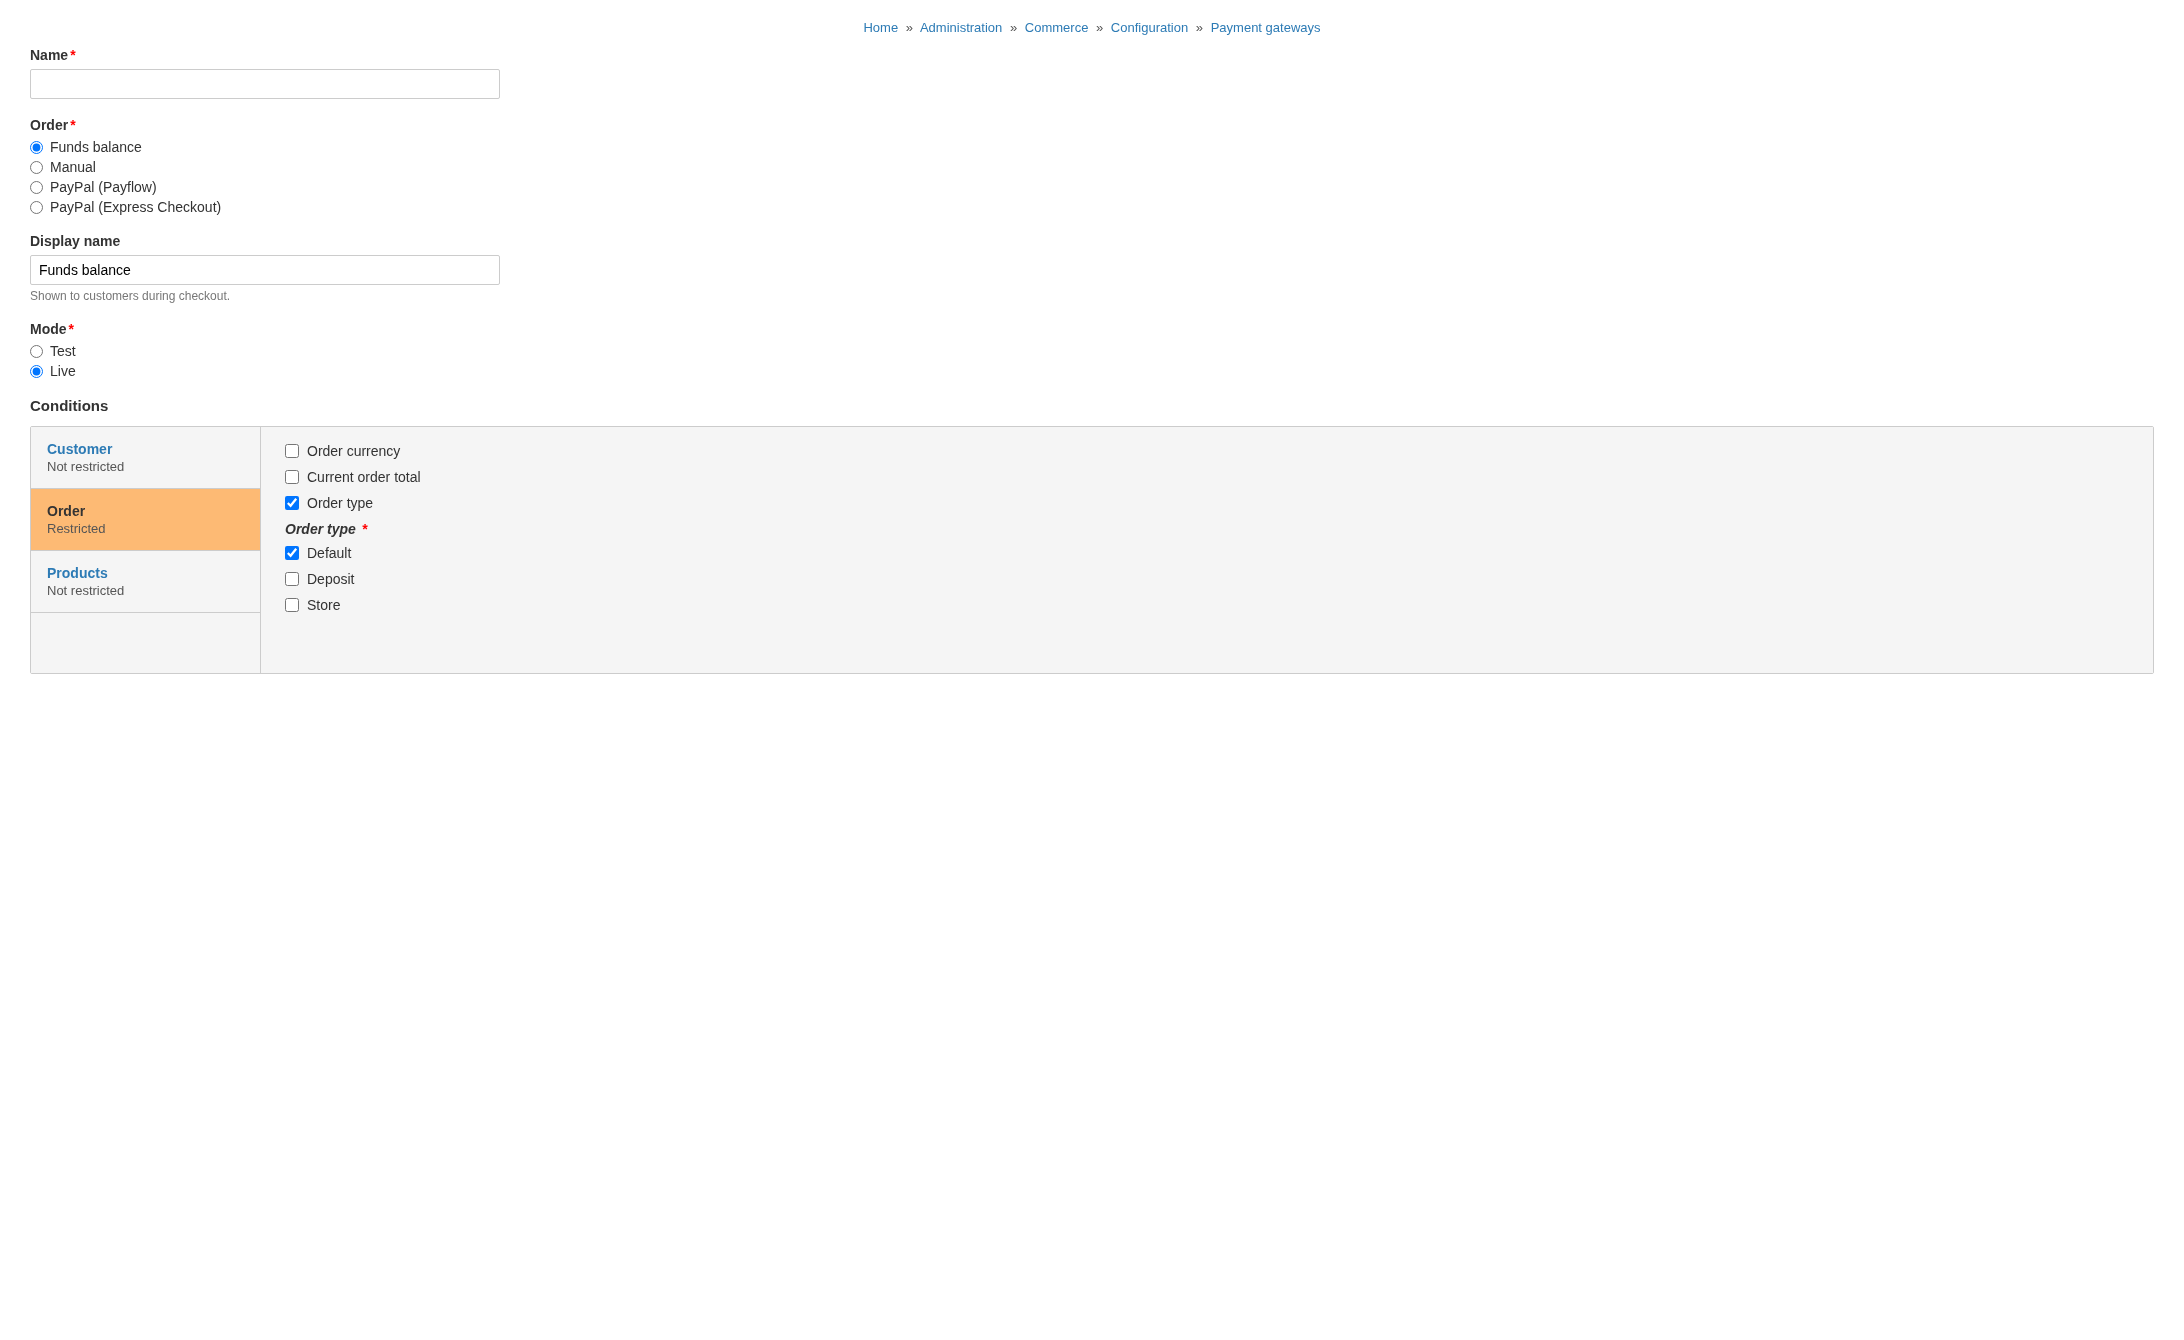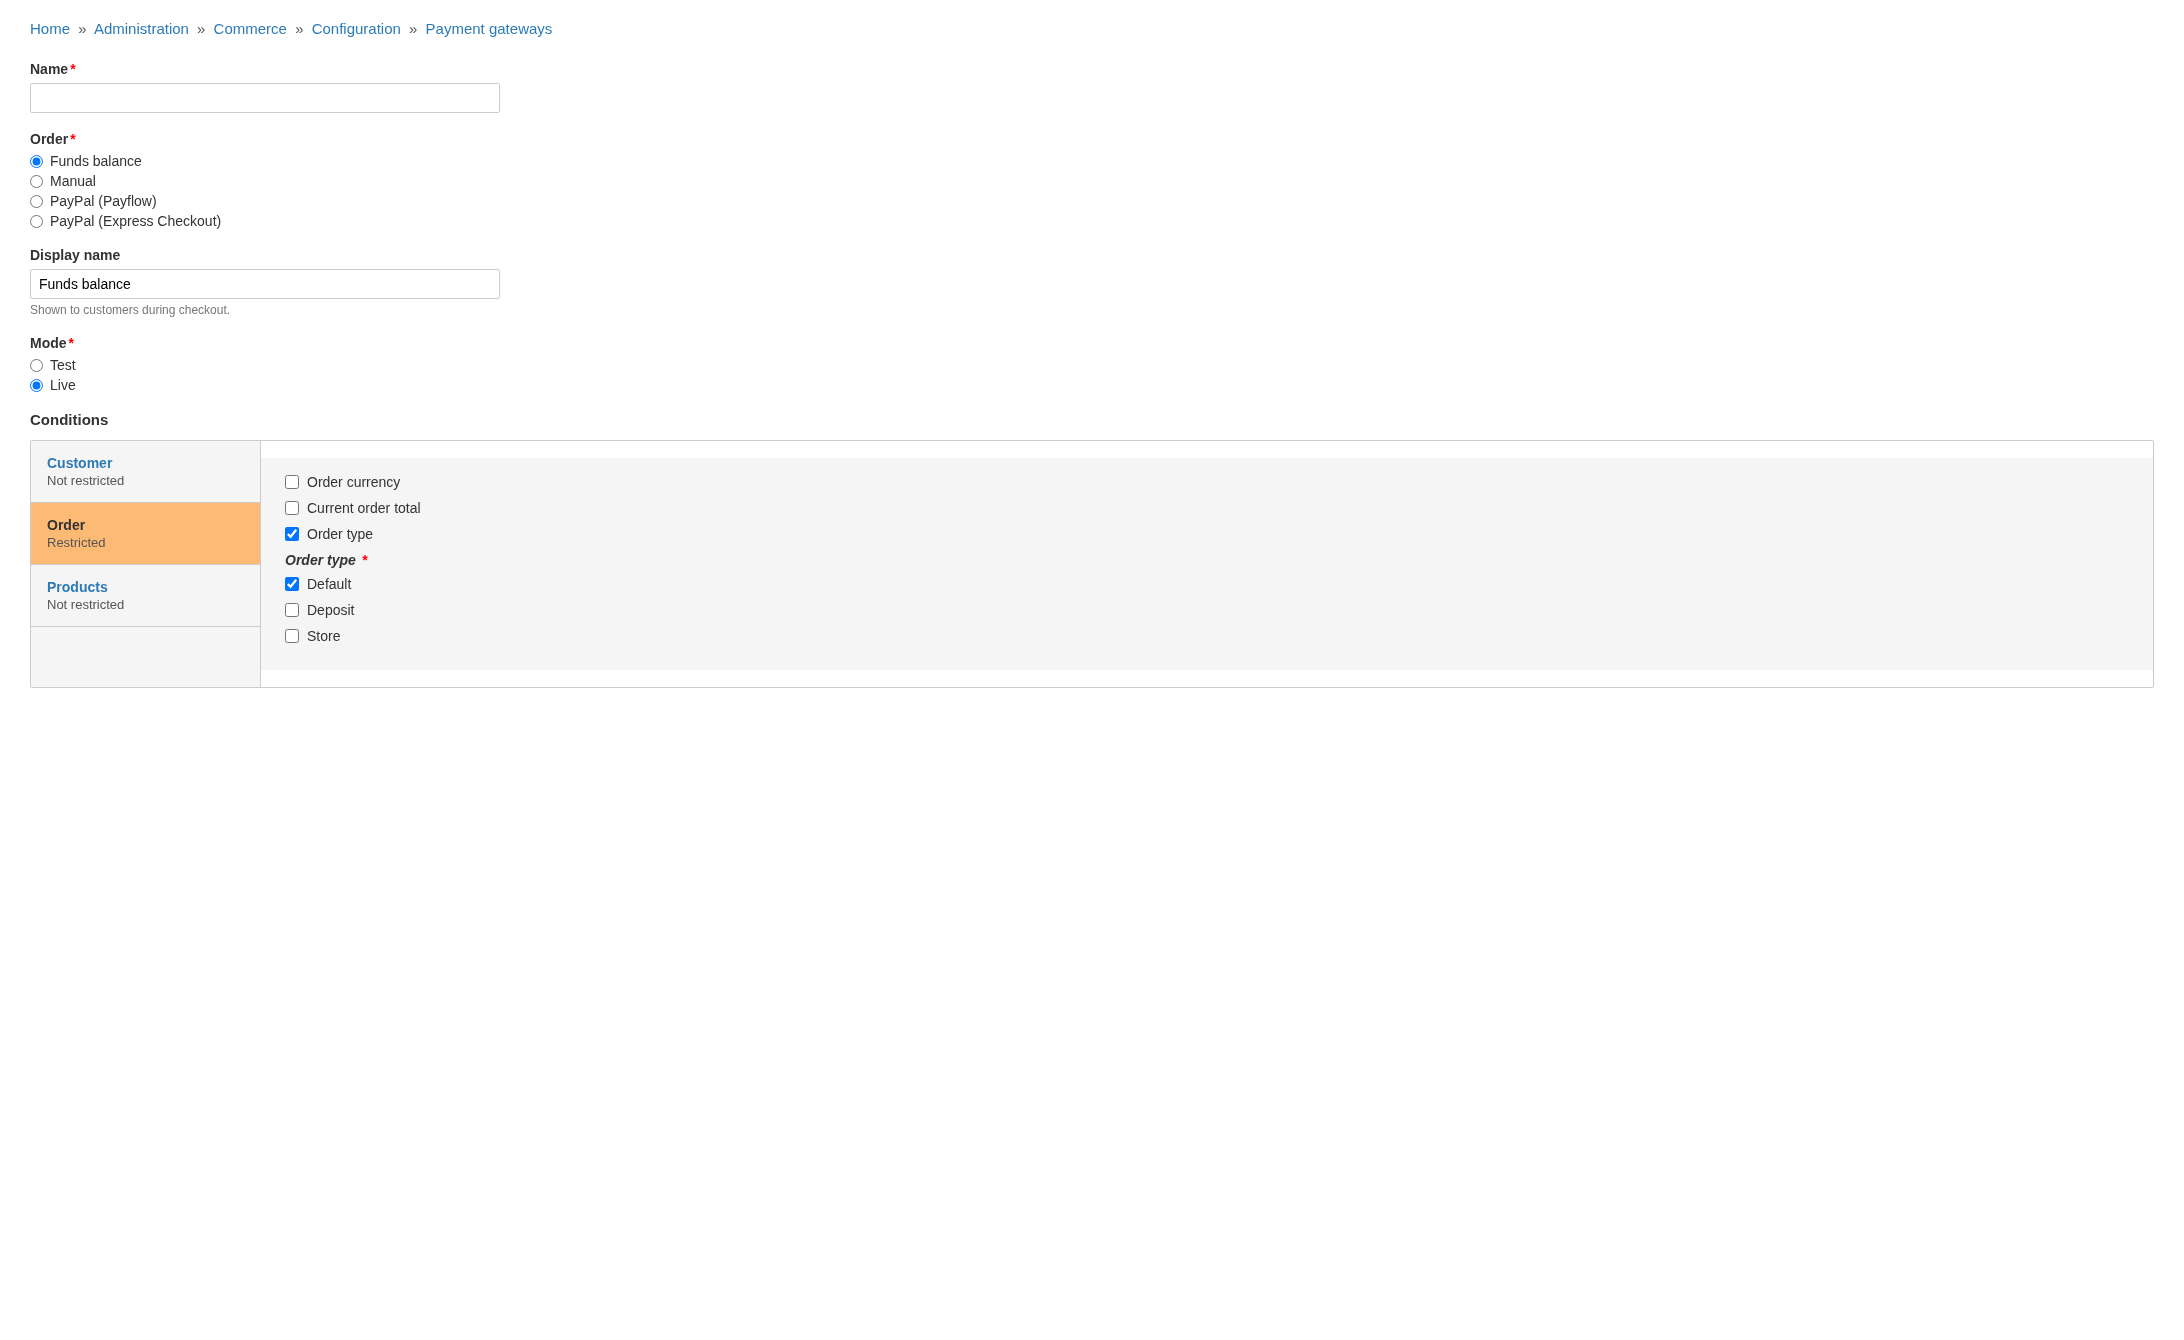--- a/index.html
+++ b/index.html
@@ -6,23 +6,24 @@
     body {
       font-family: Arial, sans-serif;
       font-size: 14px;
       color: #333;
       background: #fff;
       padding: 20px 30px;
     }
     a { color: #2d7bb5; text-decoration: none; }
 
     .breadcrumb {
-      font-size: 15px;
+      font-size: 13px;
       color: #2d7bb5;
-      margin-bottom: 24px;
+      margin-bottom: 12px;
+      text-align: center;
     }
     .breadcrumb span { color: #555; margin: 0 4px; }
 
     .field-group { margin-bottom: 18px; }
 
     label.field-label {
       display: block;
       font-weight: bold;
       margin-bottom: 6px;
     }
@@ -47,21 +48,20 @@
       font-size: 15px;
       margin-bottom: 12px;
       margin-top: 6px;
     }
 
     .conditions-container {
       display: flex;
       border: 1px solid #ccc;
       border-radius: 2px;
       margin-top: 6px;
-      align-items: center;
     }
 
     .conditions-sidebar {
       width: 230px;
       min-width: 230px;
       border-right: 1px solid #ccc;
       background: #f5f5f5;
     }
 
     .condition-item {

